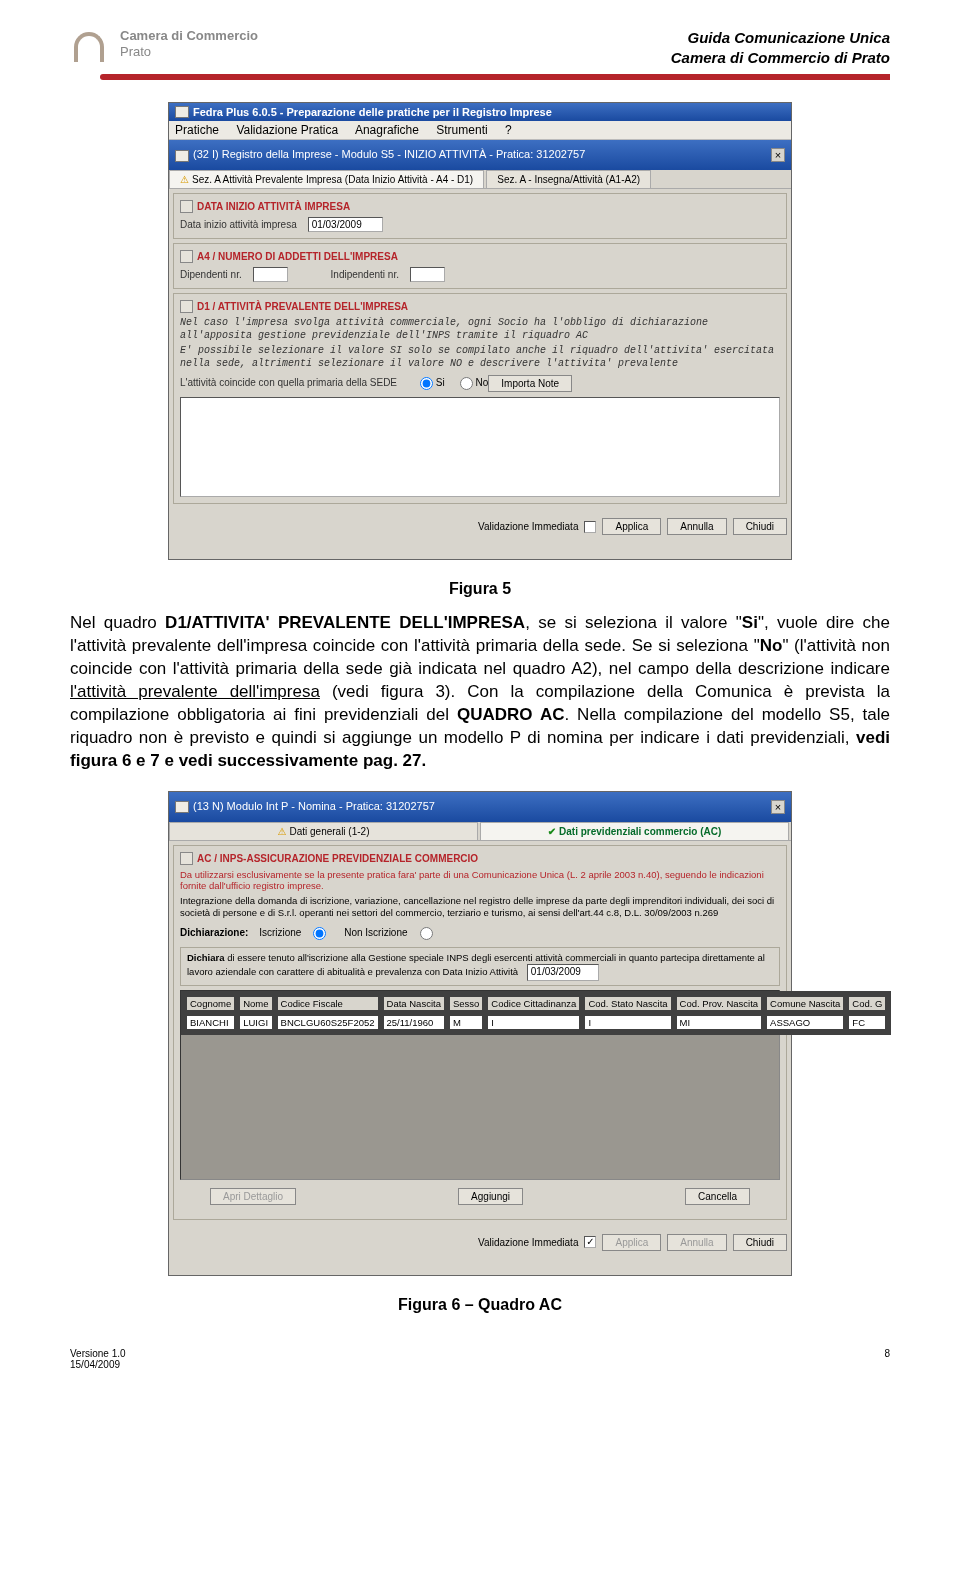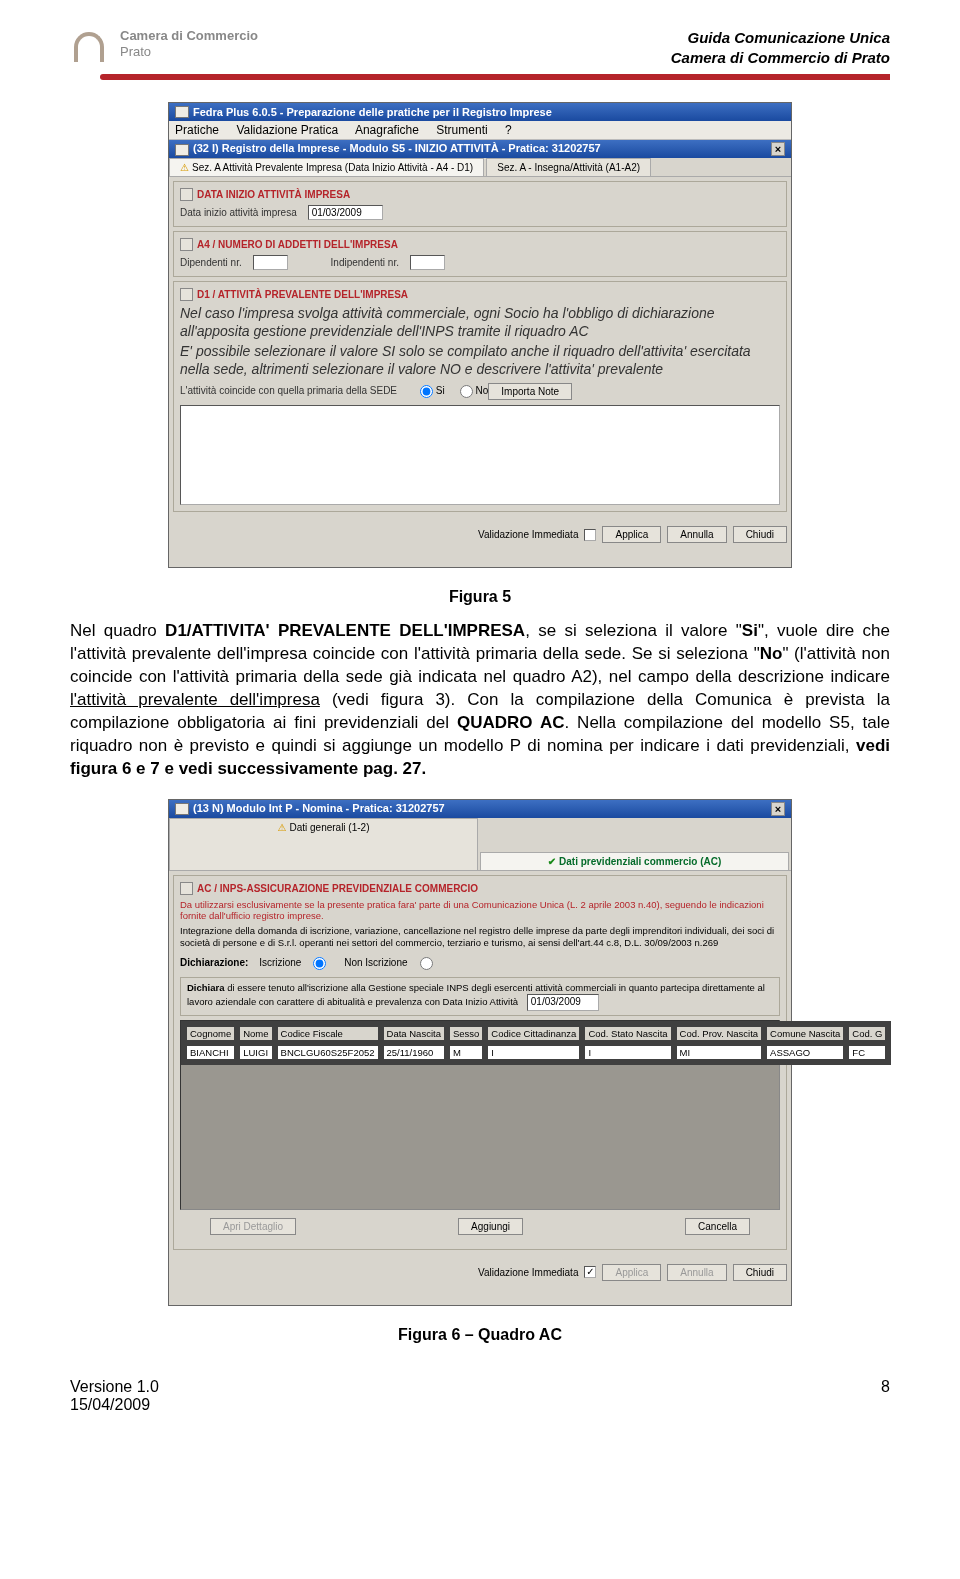--- a/index.html
+++ b/index.html
@@ -9,57 +9,57 @@
   .logo-wrap { display: flex; align-items: flex-start; gap: 10px; }
   .logo-shape { width: 40px; height: 46px; position: relative; }
   .logo-shape .arch { width: 30px; height: 30px; border: 4px solid #b0a090; border-bottom: none; border-radius: 15px 15px 0 0; position: absolute; top: 4px; left: 4px; }
   .logo-text { font-size: 13px; color: #888; line-height: 1.25; }
   .logo-text .bold { font-weight: bold; }
   .header-right { text-align: right; font-style: italic; font-weight: bold; font-size: 15px; line-height: 1.3; }
   .red-underline { height: 6px; background: #b5242a; border-radius: 3px 0 0 3px; margin-left: 30px; margin-top: -6px; margin-bottom: 22px; }
 
   .screenshot { border: 1px solid #666; margin: 0 auto 20px auto; width: 624px; background: #d8d5cd; font-size: 10.5px; }
   .win-title { background: linear-gradient(#3d6fc2, #1a4aa0); color: #fff; padding: 3px 6px; display: flex; align-items: center; font-weight: bold; font-size: 11px; }
-  .win-title2 { background: linear-gradient(#3d6fc2, #1a4aa0); color: #fff; padding: 2px 6px; display: flex; align-items: center; justify-content: space-between; font-weight: bold; font-size: 11px; }
+  .win-title2 { background: linear-gradient(#3d6fc2, #1a4aa0); color: #fff; padding: 8px 6px; display: flex; align-items: center; justify-content: space-between; font-weight: normal; font-size: 11px; }
   .win-close { width: 14px; height: 14px; background: #d8d5cd; color: #000; text-align: center; line-height: 13px; border: 1px solid #888; font-family: sans-serif; }
   .menubar { background: #eceae4; padding: 2px 6px; font-size: 12px; border-bottom: 1px solid #bbb; }
   .menubar span { margin-right: 14px; }
   .tab-strip { display: flex; border-bottom: 1px solid #aaa; background: #d8d5cd; }
   .tab { padding: 3px 10px; border: 1px solid #aaa; border-bottom: none; background: #e6e3db; margin-right: 2px; font-size: 10px; }
   .tab.active { background: #f5f4f0; }
   .tab.icon-warn::before { content: "⚠"; color: #d89a00; margin-right: 3px; }
-  .tab.icon-ok { color: #056b2a; font-weight: bold; margin-top: 34px; }
+  .tab.icon-ok { color: #056b2a; font-weight: bold; }
   .tab.icon-ok::before { content: "✔"; color: #1a8a1a; margin-right: 3px; }
 
   .win-body { background: #d8d5cd; padding: 4px; }
   .panel { border: 1px solid #aca89a; background: #d8d5cd; margin-bottom: 4px; padding: 6px; position: relative; }
   .panel-head { color: #b5242a; font-weight: bold; font-size: 10px; margin-bottom: 4px; display: flex; align-items: center; gap: 4px; }
   .panel-head .pin { width: 13px; height: 13px; background: #e6e3db; border: 1px solid #888; display: inline-block; }
   .field-label { font-size: 10px; color: #333; display: inline-block; margin-right: 8px; }
   .text-input { background: #fff; border: 1px inset #aaa; padding: 1px 3px; font-size: 10px; display: inline-block; }
-  .italic-note { font-style: italic; font-size: 14px; color: #333; line-height: 1.25; margin: 3px 0; }
+  .italic-note { font-style: italic; font-size: 10px; color: #333; line-height: 1.25; margin: 3px 0; font-family: Liberation Mono, monospace; }
   .radio-row { font-size: 10px; padding: 3px 0; }
   .radio-row input { margin: 0 3px 0 12px; vertical-align: middle; }
   .btn { background: #e6e3db; border: 1px solid #888; padding: 2px 12px; font-size: 10px; display: inline-block; }
   .btn.disabled { color: #999; }
   .bottom-bar { display: flex; justify-content: flex-end; padding: 6px 4px 24px 4px; gap: 6px; align-items: center; font-size: 10px; }
   .bottom-bar .cb { width: 12px; height: 12px; border: 1px inset #aaa; background: #fff; display: inline-block; text-align: center; line-height: 10px; }
   .big-white { background: #fff; border: 1px inset #aaa; height: 100px; margin-top: 4px; }
 
   .caption { text-align: center; font-weight: bold; font-size: 16px; margin: 6px 0 14px 0; }
 
   .body-text { font-size: 17px; line-height: 1.35; text-align: justify; }
   .body-text .u { text-decoration: underline; }
   .small-red-note { color: #b5242a; font-size: 9.5px; line-height: 1.2; margin-bottom: 4px; }
   .data-table { width: 100%; border-collapse: collapse; font-size: 9.5px; background: #fff; }
   .data-table th, .data-table td { border: 6px solid #404040; padding: 1px 3px; text-align: left; white-space: nowrap; }
   .data-table th { background: #d8d5cd; font-weight: normal; }
   .gray-area { background: #9a9790; height: 190px; border: 1px inset #888; padding: 0; }
   .btn-row-3 { display: flex; justify-content: space-between; padding: 8px 30px; text-align: right; }
-  .footer { display: flex; justify-content: space-between; font-size: 16px; padding-top: 20px; gap: 35px; }
+  .footer { display: flex; justify-content: space-between; font-size: 10px; padding-top: 20px; gap: 35px; }
 
   .ico-sm { width: 14px; height: 12px; display: inline-block; border: 1px solid #777; background: #f0ede5; margin-right: 4px; vertical-align: middle; }
 </style>
 </head>
 <body>
 
 <div class="page">
 
   <div class="header">
     <div class="logo-wrap">

